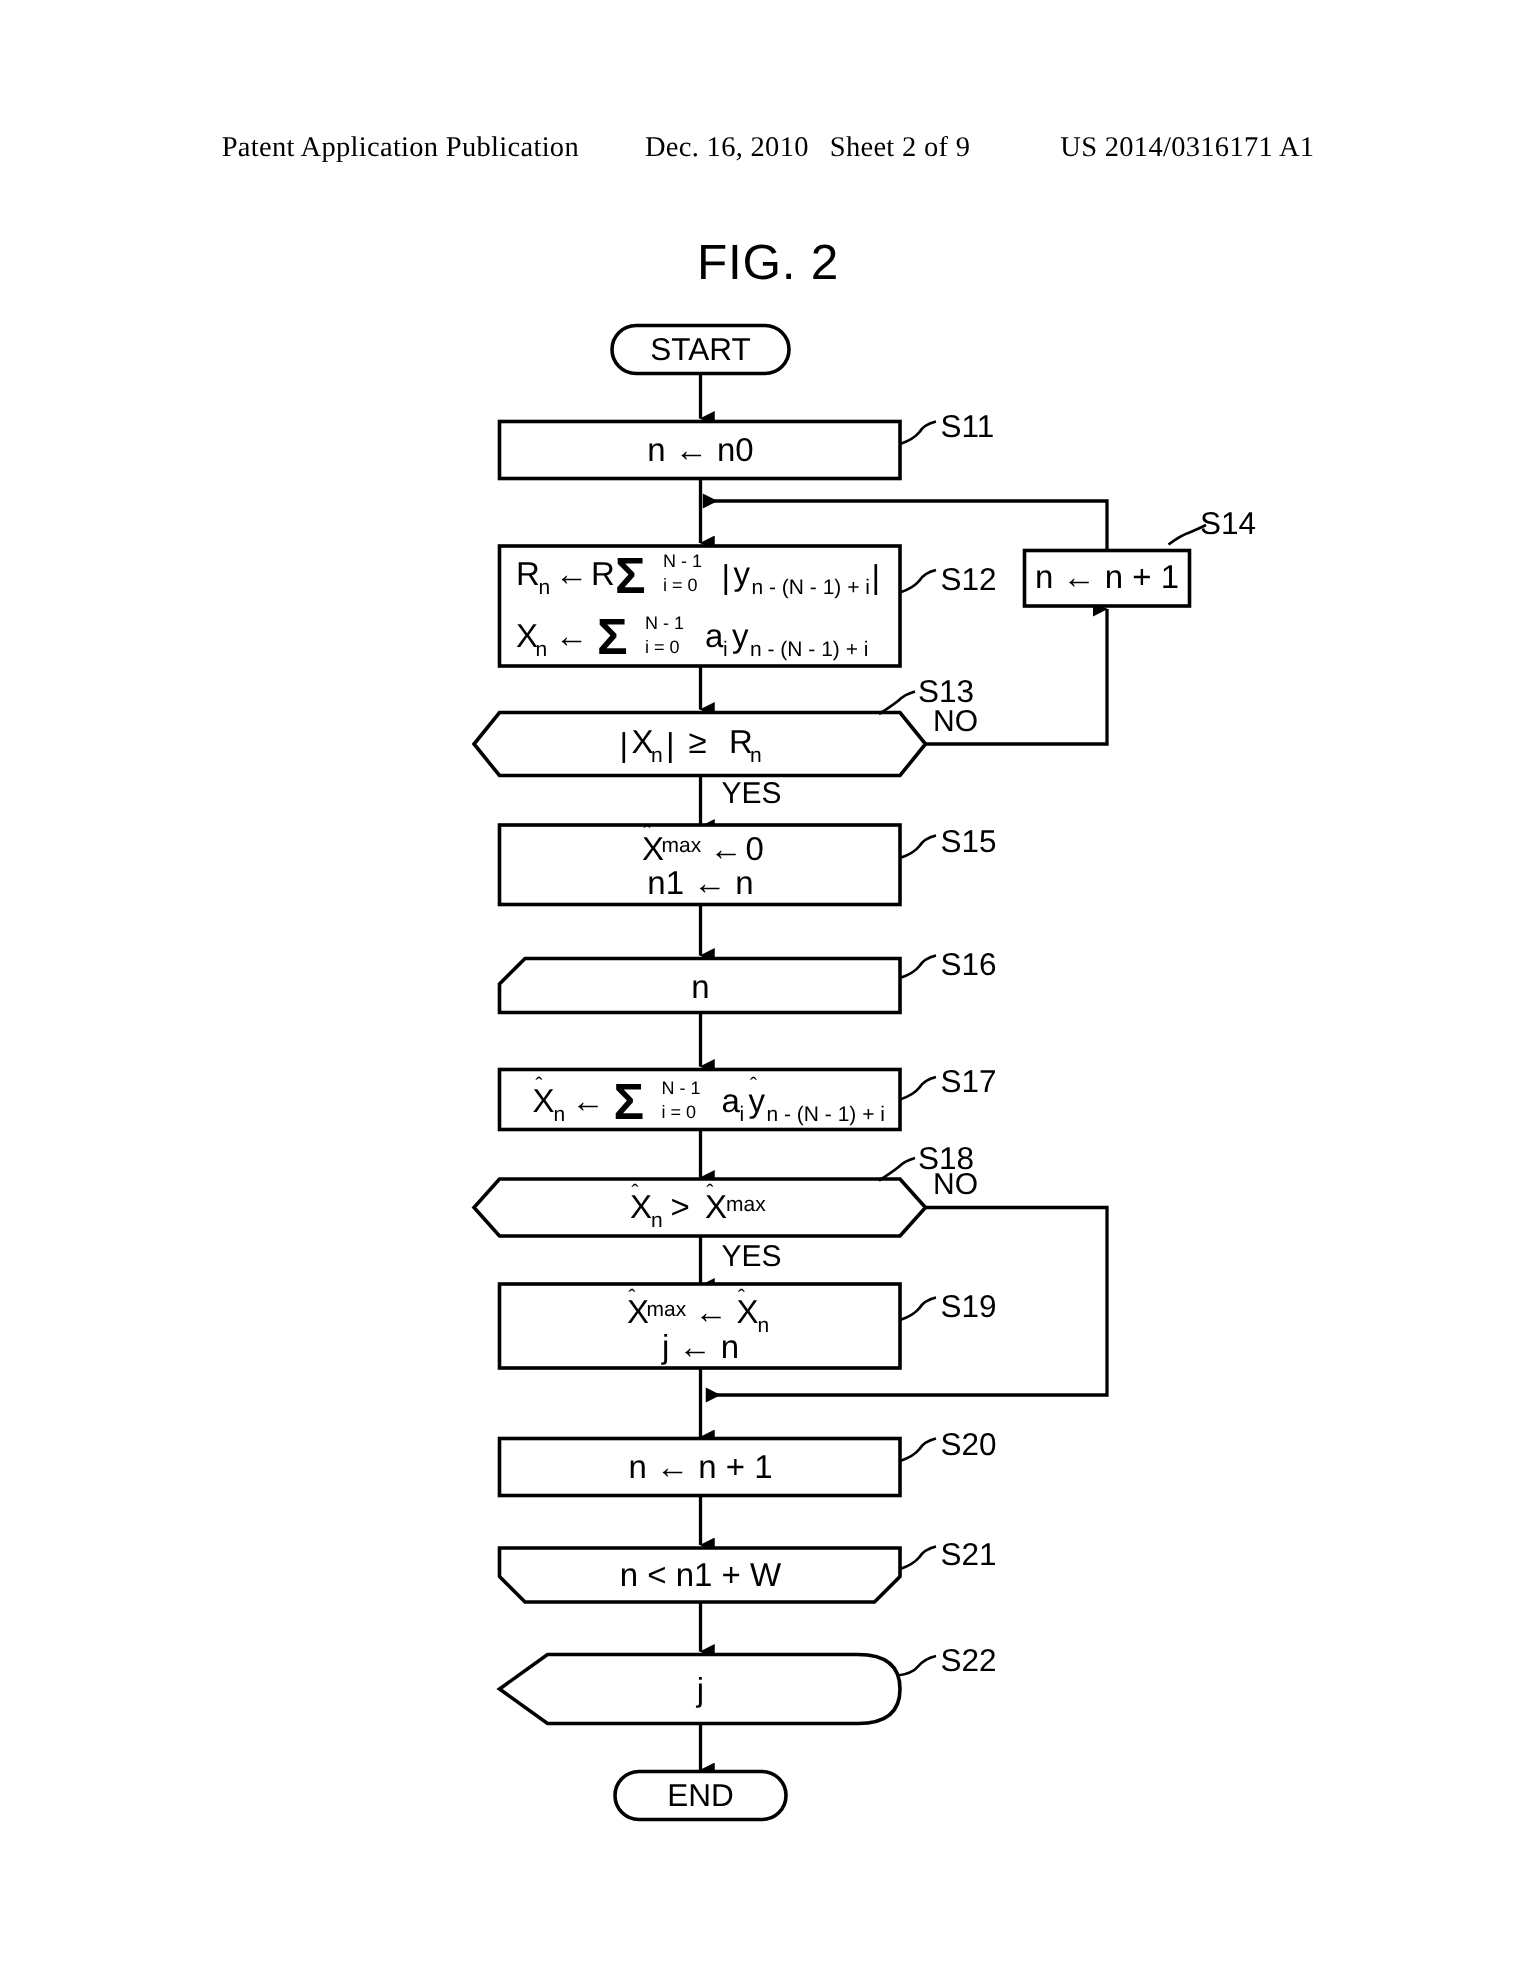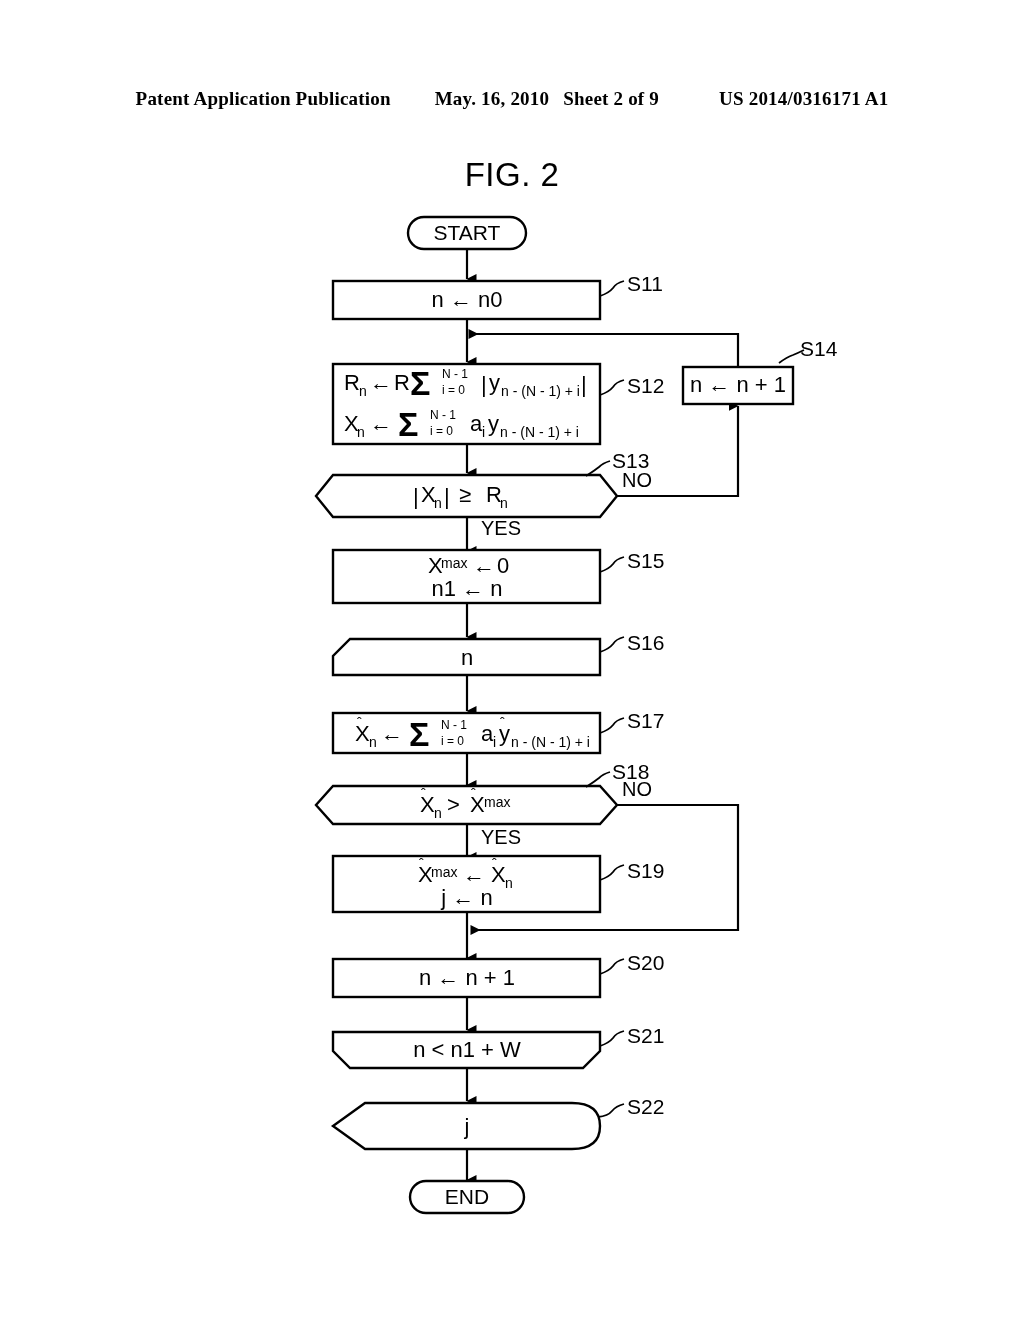--- a/index.html
+++ b/index.html
@@ -19,21 +19,21 @@
   
   .page-header {
     position: absolute;
     top: 88px;
     left: 0;
     width: 1024px;
     display: flex;
     justify-content: center;
     align-items: baseline;
     font-family: "Liberation Serif", serif;
-    font-weight: bold;
+    font-weight: normal;
     font-size: 19px;
     letter-spacing: 0.2px;
     white-space: nowrap;
   }
   .page-header .hd-pub   { margin-right: 44px; }
   .page-header .hd-date  { margin-right: 14px; }
   .page-header .hd-sheet { margin-right: 60px; }
   .page-header .hd-num   { }
 
   
@@ -97,21 +97,21 @@
     font-size: 34px;
     font-weight: bold;
     font-family: "DejaVu Sans", sans-serif;
   }
 </style>
 </head>
 <body>
 
 <div class="page-header">
   <span class="hd-pub">Patent Application Publication</span>
-  <span class="hd-date">May. 16, 2010</span>
+  <span class="hd-date">Dec. 16, 2010</span>
   <span class="hd-sheet">Sheet 2 of 9</span>
   <span class="hd-num">US 2014/0316171 A1</span>
 </div>
 
 <div class="fig-title">FIG. 2</div>
 
 <svg id="flow-svg" viewBox="0 0 1024 1320">
 
   <defs>
     <marker id="arrowDown" markerWidth="12" markerHeight="12" refX="5" refY="9.5" orient="auto" markerUnits="userSpaceOnUse">

